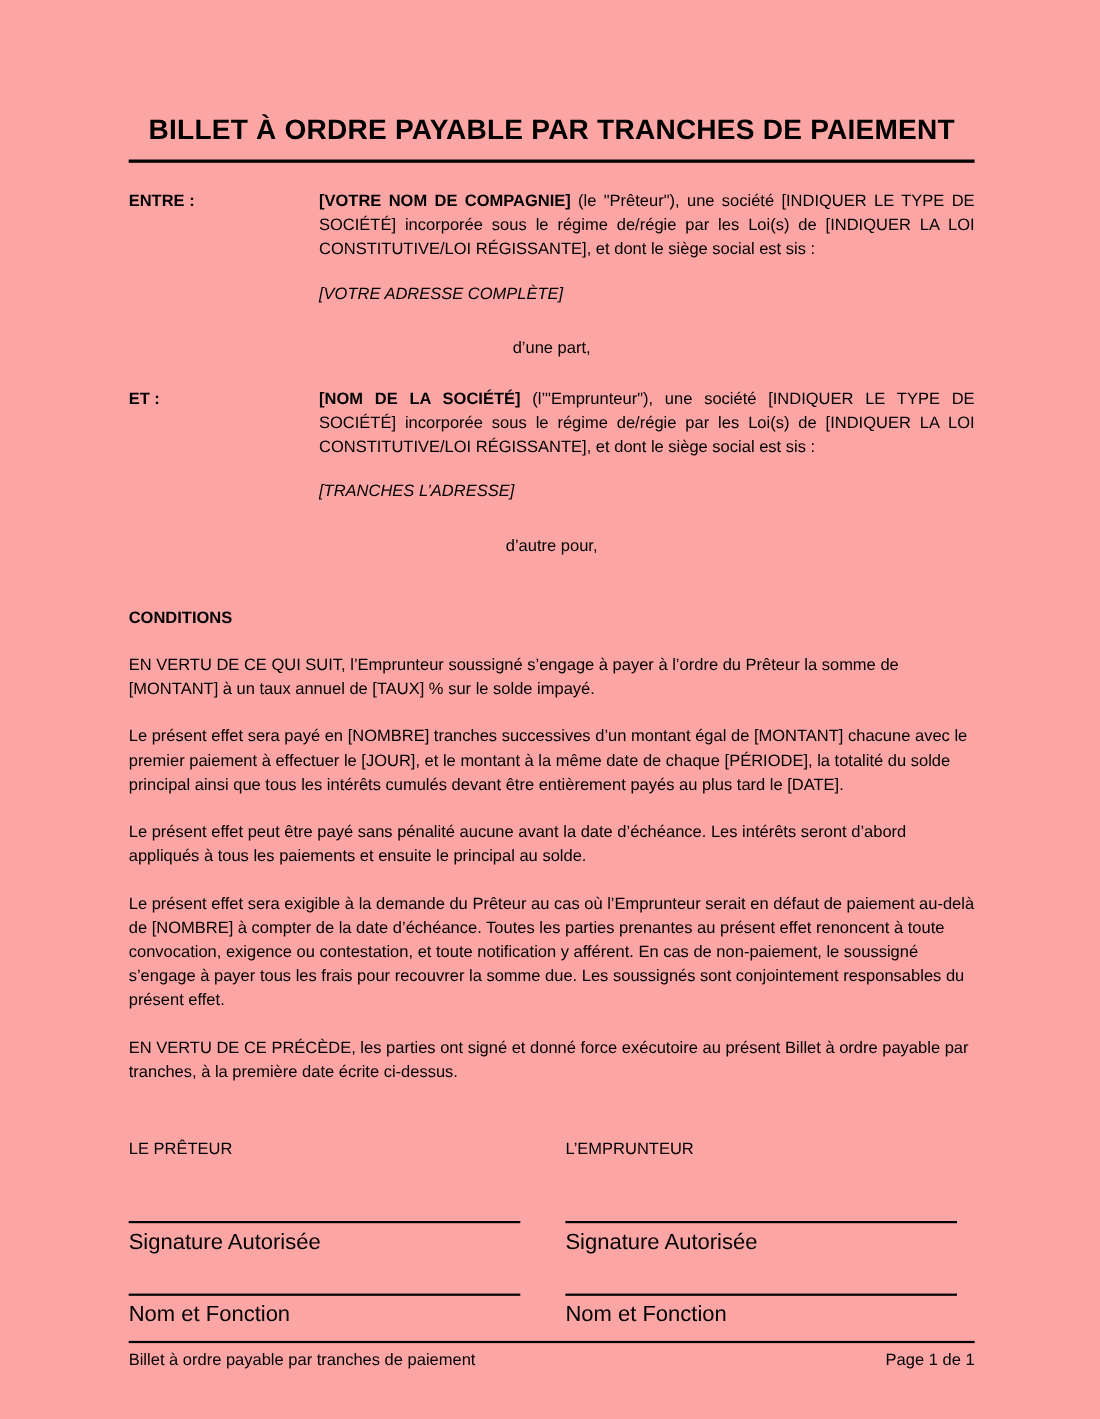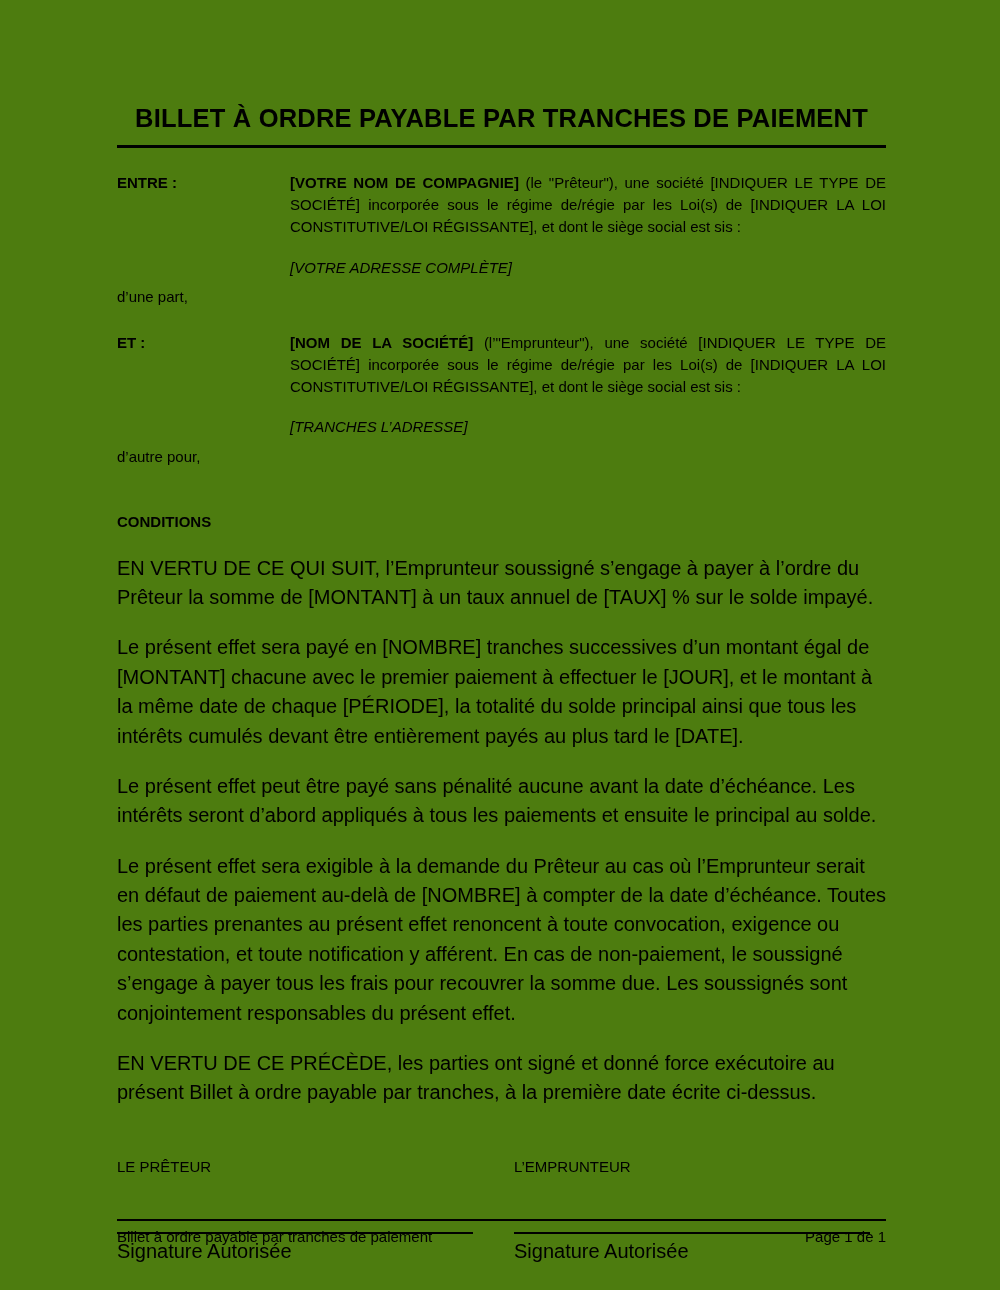--- a/index.html
+++ b/index.html
@@ -8,21 +8,21 @@
     background: #ffffff;
   }
   body {
     font-family: "Liberation Sans", sans-serif;
     color: #000000;
   }
   .page {
     position: relative;
     width: 1000px;
     height: 1290px;
-    background: #4d7c0f;
+    background: #fca5a5;
     margin: 0 auto;
     box-sizing: border-box;
     padding: 0;
     overflow: hidden;
   }
   .content {
     position: absolute;
     left: 117px;
     top: 0;
     width: 769px;
@@ -74,39 +74,39 @@
   }
   .party-body p {
     margin: 0;
   }
   .party-body .addr {
     margin-top: 19px;
     text-align: left;
     font-style: italic;
   }
   .party-role {
-    margin-top: 8px;
-    font-size: 15px;
-    line-height: 1.45;
-    text-align: left;
+    margin-top: 28px;
+    font-size: 15px;
+    line-height: 1.45;
+    text-align: center;
   }
   .strong-name { font-weight: bold; }
 
   
   .conditions-heading {
     margin: 0;
     padding-top: 43px;
     font-size: 15px;
     font-weight: bold;
     line-height: 1.45;
   }
   .cond-p {
     margin: 0;
     padding-top: 21px;
-    font-size: 20px;
+    font-size: 15px;
     line-height: 1.47;
     text-align: left;
   }
 
   
   .sig-area {
     padding-top: 48px;
   }
   .sig-row {
     display: flex;

